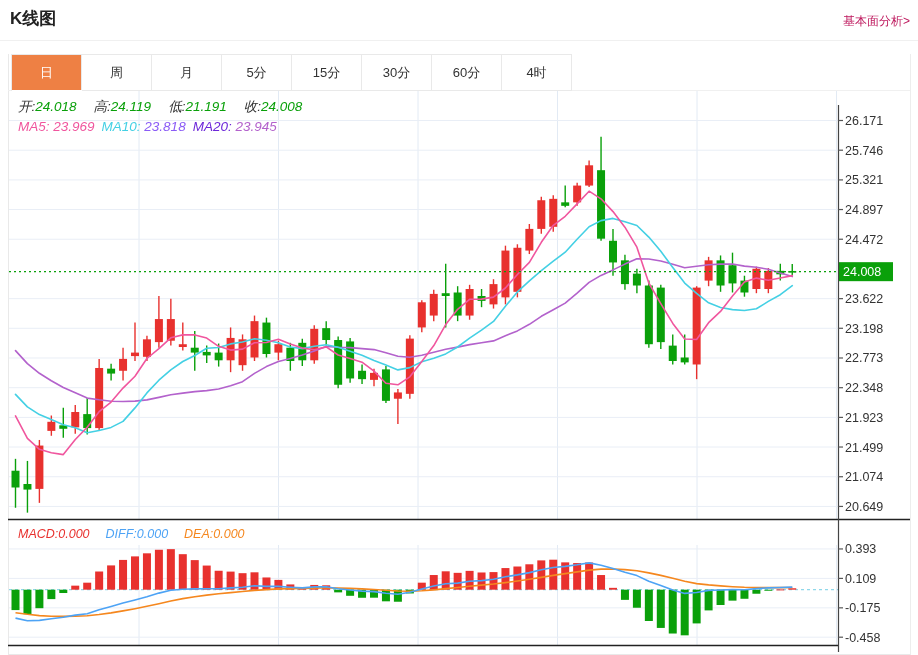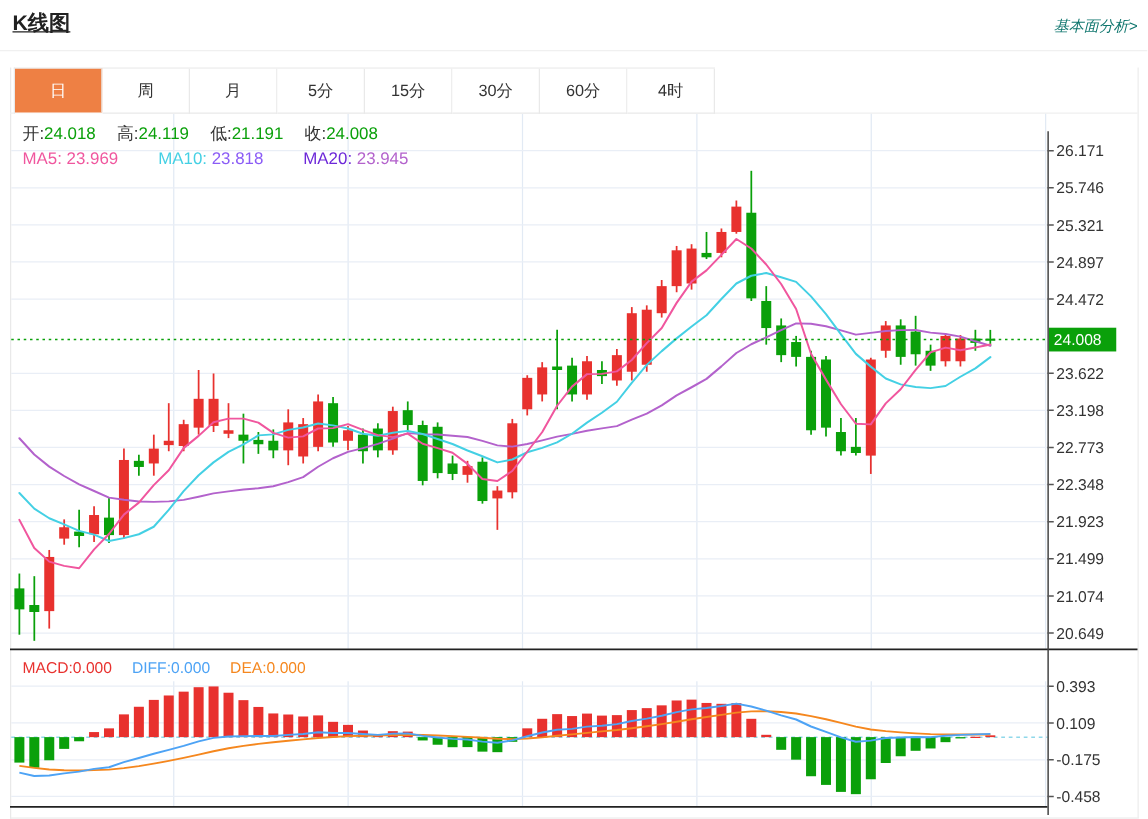--- a/index.html
+++ b/index.html
@@ -1,30 +1,30 @@
 <!DOCTYPE html>
 <html><head>
 <meta charset="utf-8">
 <style>
   html,body{margin:0;padding:0;background:#fff;width:918px;height:655px;overflow:hidden;
     font-family:"Liberation Sans","DejaVu Sans",sans-serif;-webkit-font-smoothing:antialiased;}
   #stage{position:relative;width:918px;height:655px;}
   #chart-svg{position:absolute;left:0;top:0;z-index:1;}
-  .hdr-title{position:absolute;left:10px;top:7px;font-size:17px;font-weight:bold;color:#222;z-index:3;text-decoration:underline;}
-  .hdr-link{position:absolute;right:8px;top:13px;font-size:12px;color:#0f766e;text-decoration:none;cursor:pointer;z-index:3;font-style:italic;}
+  .hdr-title{position:absolute;left:10px;top:7px;font-size:17px;font-weight:bold;color:#222;z-index:3;}
+  .hdr-link{position:absolute;right:8px;top:13px;font-size:12px;color:#be185d;text-decoration:none;cursor:pointer;z-index:3;}
   .hdr-divider{position:absolute;left:0;top:40px;width:918px;height:1px;background:#f0f0f0;z-index:2;}
   .widget-frame{position:absolute;left:8px;top:54px;width:901px;height:600px;border-right:1px solid #ededed;border-left:1px solid #e9e9e9;border-bottom:1px solid #e9e9e9;z-index:0;}
   .chart-topline{position:absolute;left:8px;top:90px;width:902px;height:1px;background:#f0f0f0;z-index:0;}
   .tabs{position:absolute;left:11px;top:54px;display:flex;z-index:3;border-top:1px solid #e9e9e9;border-left:1px solid #e9e9e9;background:#fff;}
   .tab{width:69px;height:35px;line-height:35px;text-align:center;font-size:13px;color:#333;
     border-right:1px solid #e9e9e9;border-bottom:1px solid #e9e9e9;cursor:pointer;background:#fff;}
   .tab.active{color:#fff;border-bottom:none;}
-  .legend-row{position:absolute;display:flex;align-items:center;z-index:3;white-space:nowrap;}
+  .legend-row{position:absolute;display:flex;align-items:center;z-index:3;white-space:nowrap;font-style:italic;}
   #ohlc-row{left:18px;top:98px;font-size:13.5px;gap:17px;}
-  #ma-row{left:18px;top:119px;font-size:13.5px;gap:32px;}
+  #ma-row{left:18px;top:119px;font-size:13.5px;gap:7px;}
   #macd-row{left:18px;top:527px;font-size:12.5px;gap:16px;}
   .leg-item .lab{color:#333;}
   svg text{font-family:"Liberation Sans","DejaVu Sans",sans-serif;}
 </style>
 </head>
 <body>
 
 <div id="stage">
   <div class="hdr-title">K线图</div>
   <a class="hdr-link">基本面分析&gt;</a>

